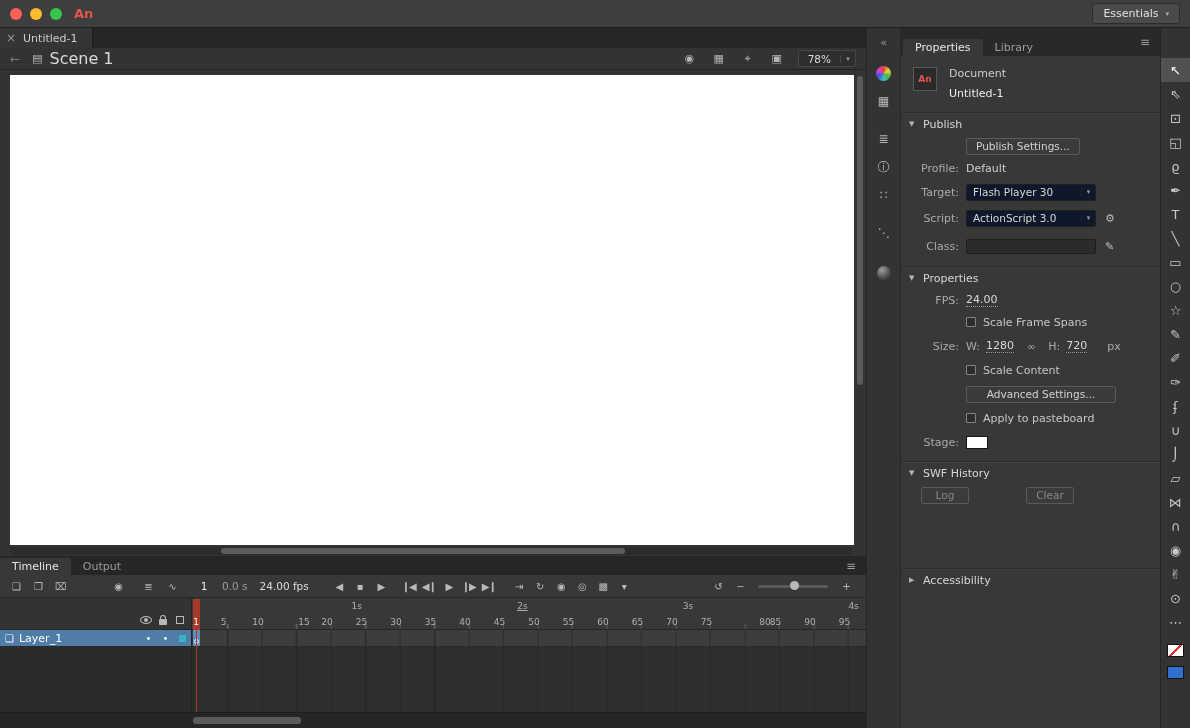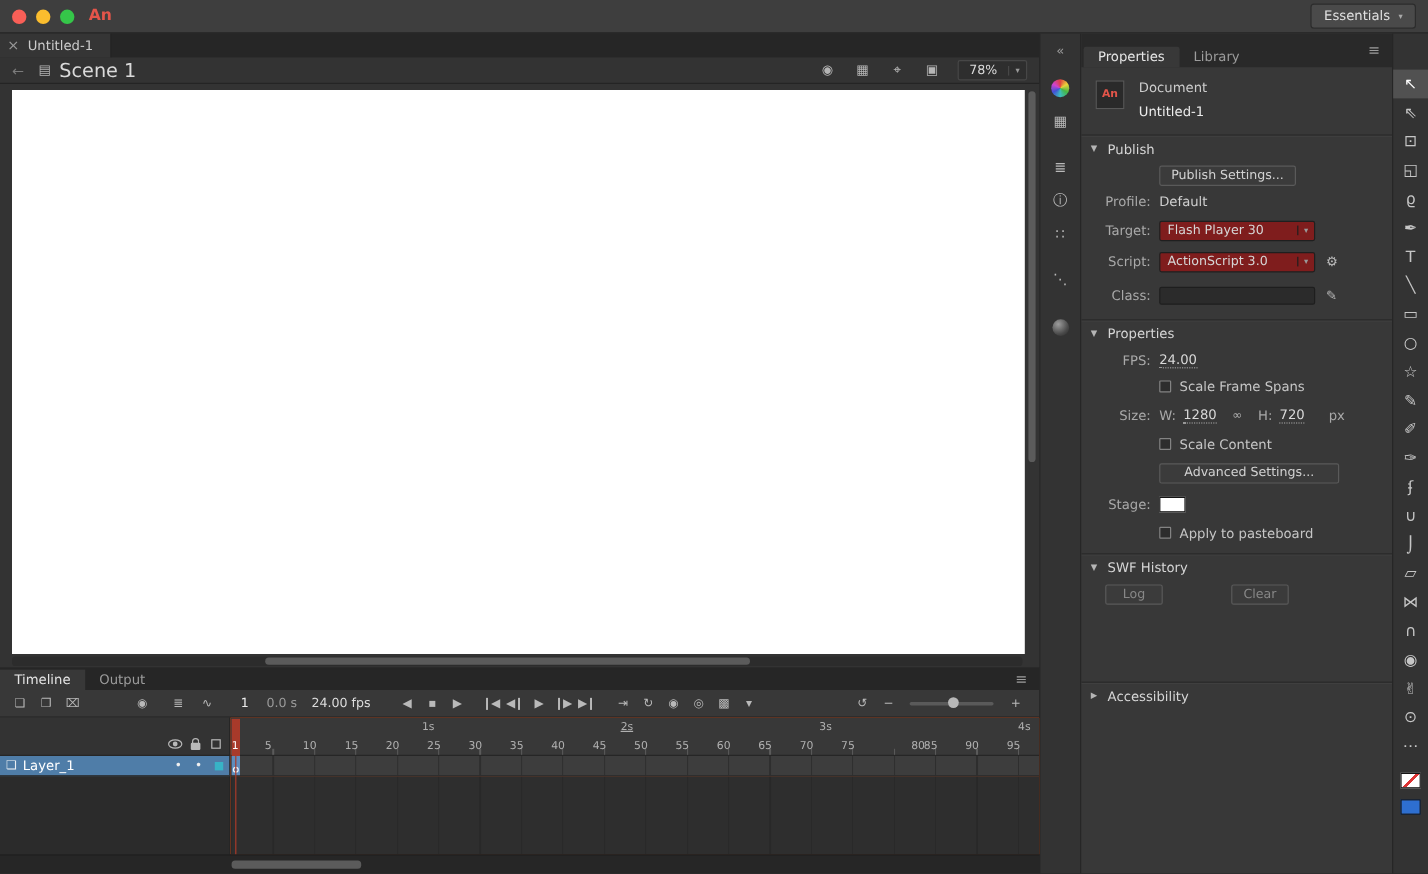--- a/index.html
+++ b/index.html
@@ -137,21 +137,21 @@
   .hdiv { height:1px; background:#2a2a2a; box-shadow:0 1px 0 rgba(255,255,255,.04); }
   .sect { display:flex; align-items:center; height:22px; padding:0 8px; color:#d6d6d6; font-size:11px; }
   .sect .arr { font-size:7px; color:#b5b5b5; margin-right:6px; width:8px; }
   .prow { display:flex; align-items:center; height:22px; padding-right:8px; font-size:11px; }
   .plabel { width:58px; text-align:right; color:#a9a9a9; margin-right:7px; flex:none; }
   .pvalue { color:#cfcfcf; }
   .prow.indent { padding-left:65px; }
   .pbtn { height:17px; background:#3b3b3b; border:1px solid #5a5a5a; border-radius:2px; color:#d2d2d2; font-size:10.5px;
           padding:0 9px; display:flex; align-items:center; font-family:inherit; }
   .pbtn.dim { color:#878787; }
-  .select { display:flex; align-items:center; height:17px; background:#7f1d1d; border:1px solid #1f1f1f; border-radius:2px; width:130px; }
+  .select { display:flex; align-items:center; height:17px; background:#0f172a; border:1px solid #1f1f1f; border-radius:2px; width:130px; }
   .select .val { flex:1; padding:0 6px; font-size:10.5px; color:#d6d6d6; white-space:nowrap; overflow:hidden; }
   .select .chev { width:14px; border-left:1px solid #1f1f1f; color:#9a9a9a; font-size:7px; text-align:center; flex:none; }
   .mini-icon { margin-left:9px; color:#b9b9b9; font-size:11px; }
   .tinput { width:130px; height:15px; background:#2b2b2b; border:1px solid #1e1e1e; border-radius:2px; color:#d6d6d6; font-size:10.5px; padding:0 4px; }
   .hot { color:#d9d9d9; border-bottom:1px dotted #979797; line-height:13px; }
   .checkbox { width:10px; height:10px; background:#2d2d2d; border:1px solid #838383; border-radius:1px; margin-right:7px; flex:none; }
   .cblabel { color:#c6c6c6; }
   .wl { color:#a9a9a9; margin-right:6px; }
   .link-glyph { margin:0 13px; color:#b0b0b0; font-size:10px; }
   .unit { margin-left:20px; color:#a9a9a9; }
@@ -363,21 +363,21 @@
               <div id="ruler-seconds" class="ruler-seconds">
                   <span class="snum" style="left: 159.6px;">1s</span>
                   <span class="snum" style="left: 325.2px; text-decoration: underline;">2s</span>
                   <span class="snum" style="left: 490.8px;">3s</span>
                   <span class="snum" style="left: 656.4px;">4s</span>
                 </div>
               <div id="ruler-frames" class="ruler-frames">
                   <span class="fnum first" style="left: 4px;">1</span>
                   <span class="fnum" style="left: 31.6px;">5</span>
                   <span class="fnum" style="left: 66.1px;">10</span>
-                  <span class="fnum" style="left: 101px;">15</span>
+                  <span class="fnum" style="left: 112px;">15</span>
                   <span class="fnum" style="left: 135.1px; text-align: center;">20</span>
                   <span class="fnum" style="left: 169.6px;">25</span>
                   <span class="fnum" style="left: 204.1px;">30</span>
                   <span class="fnum" style="left: 238.6px;">35</span>
                   <span class="fnum" style="left: 273.1px;">40</span>
                   <span class="fnum" style="left: 307.6px;">45</span>
                   <span class="fnum" style="left: 342.1px;">50</span>
                   <span class="fnum" style="left: 376.6px;">55</span>
                   <span class="fnum" style="left: 411.1px;">60</span>
                   <span class="fnum" style="left: 445.6px;">65</span>
@@ -510,27 +510,27 @@
           <span class="hot">720</span>
           <span class="unit">px</span>
         </div>
         <div class="prow indent">
           <span class="checkbox"></span>
           <span class="cblabel">Scale Content</span>
         </div>
         <div class="prow indent" style="height:26px">
           <button class="pbtn" style="width:150px;justify-content:center">Advanced Settings...</button>
         </div>
+        <div class="prow indent">
+          <span class="checkbox"></span>
+          <span class="cblabel">Apply to pasteboard</span>
+        </div>
         <div class="prow" style="height:26px">
           <span class="plabel">Stage:</span>
           <span class="stage-chip"></span>
-        </div>
-        <div class="prow indent">
-          <span class="checkbox"></span>
-          <span class="cblabel">Apply to pasteboard</span>
         </div>
         <div style="height:6px"></div>
         <div class="hdiv"></div>
 
         <div class="sect">
           <span class="arr">▼</span>
           <span>SWF History</span>
         </div>
         <div class="prow" style="padding-left:20px;gap:57px">
           <button class="pbtn dim" style="width:48px;justify-content:center">Log</button>

